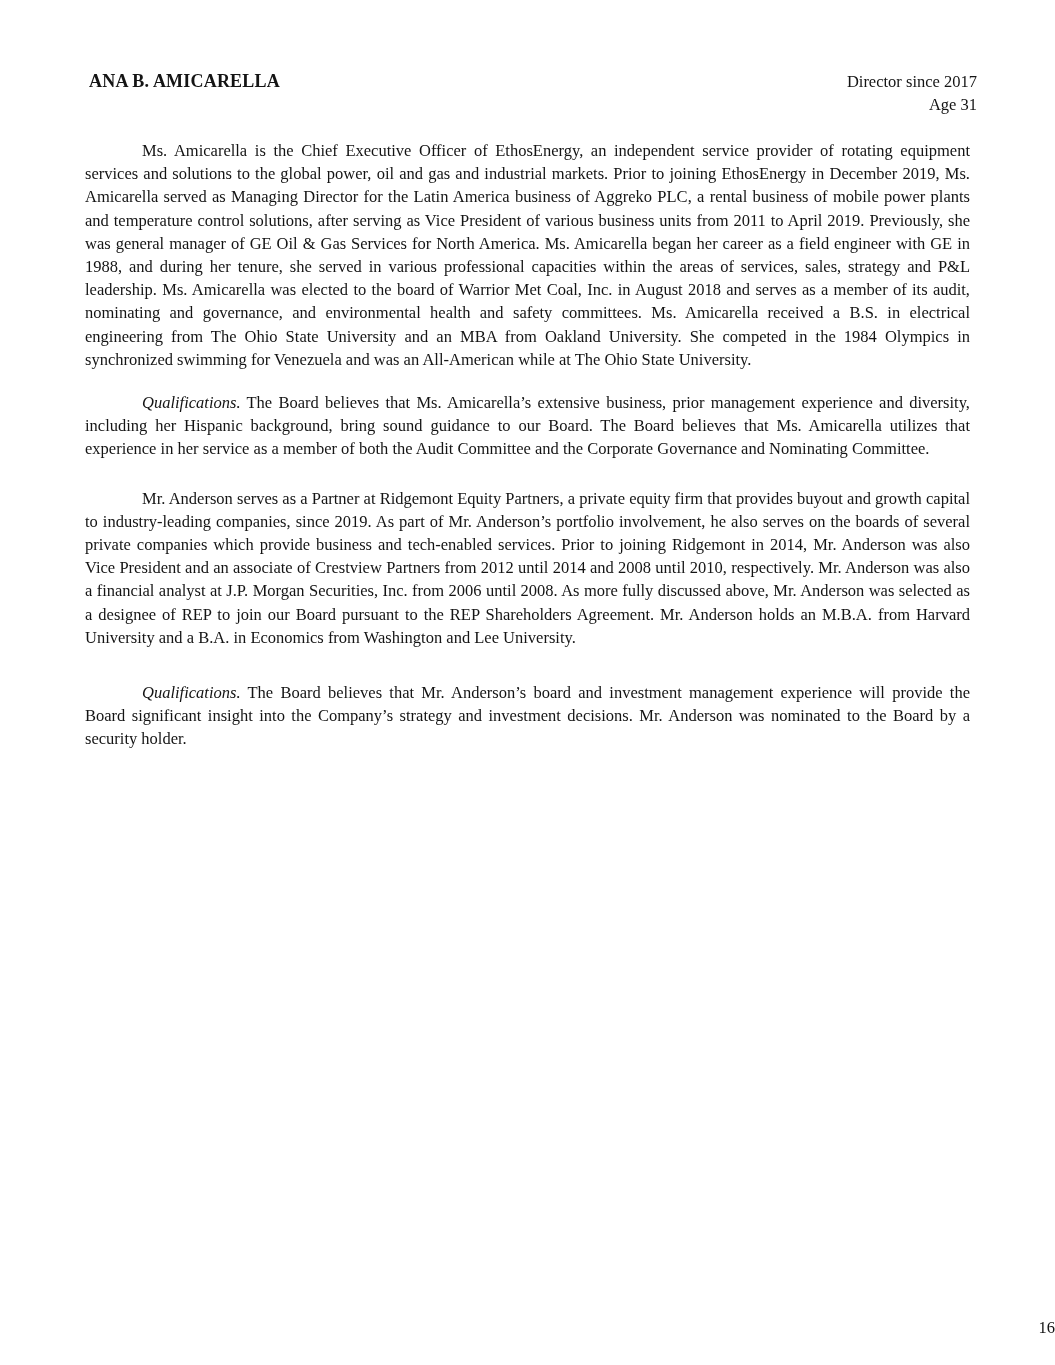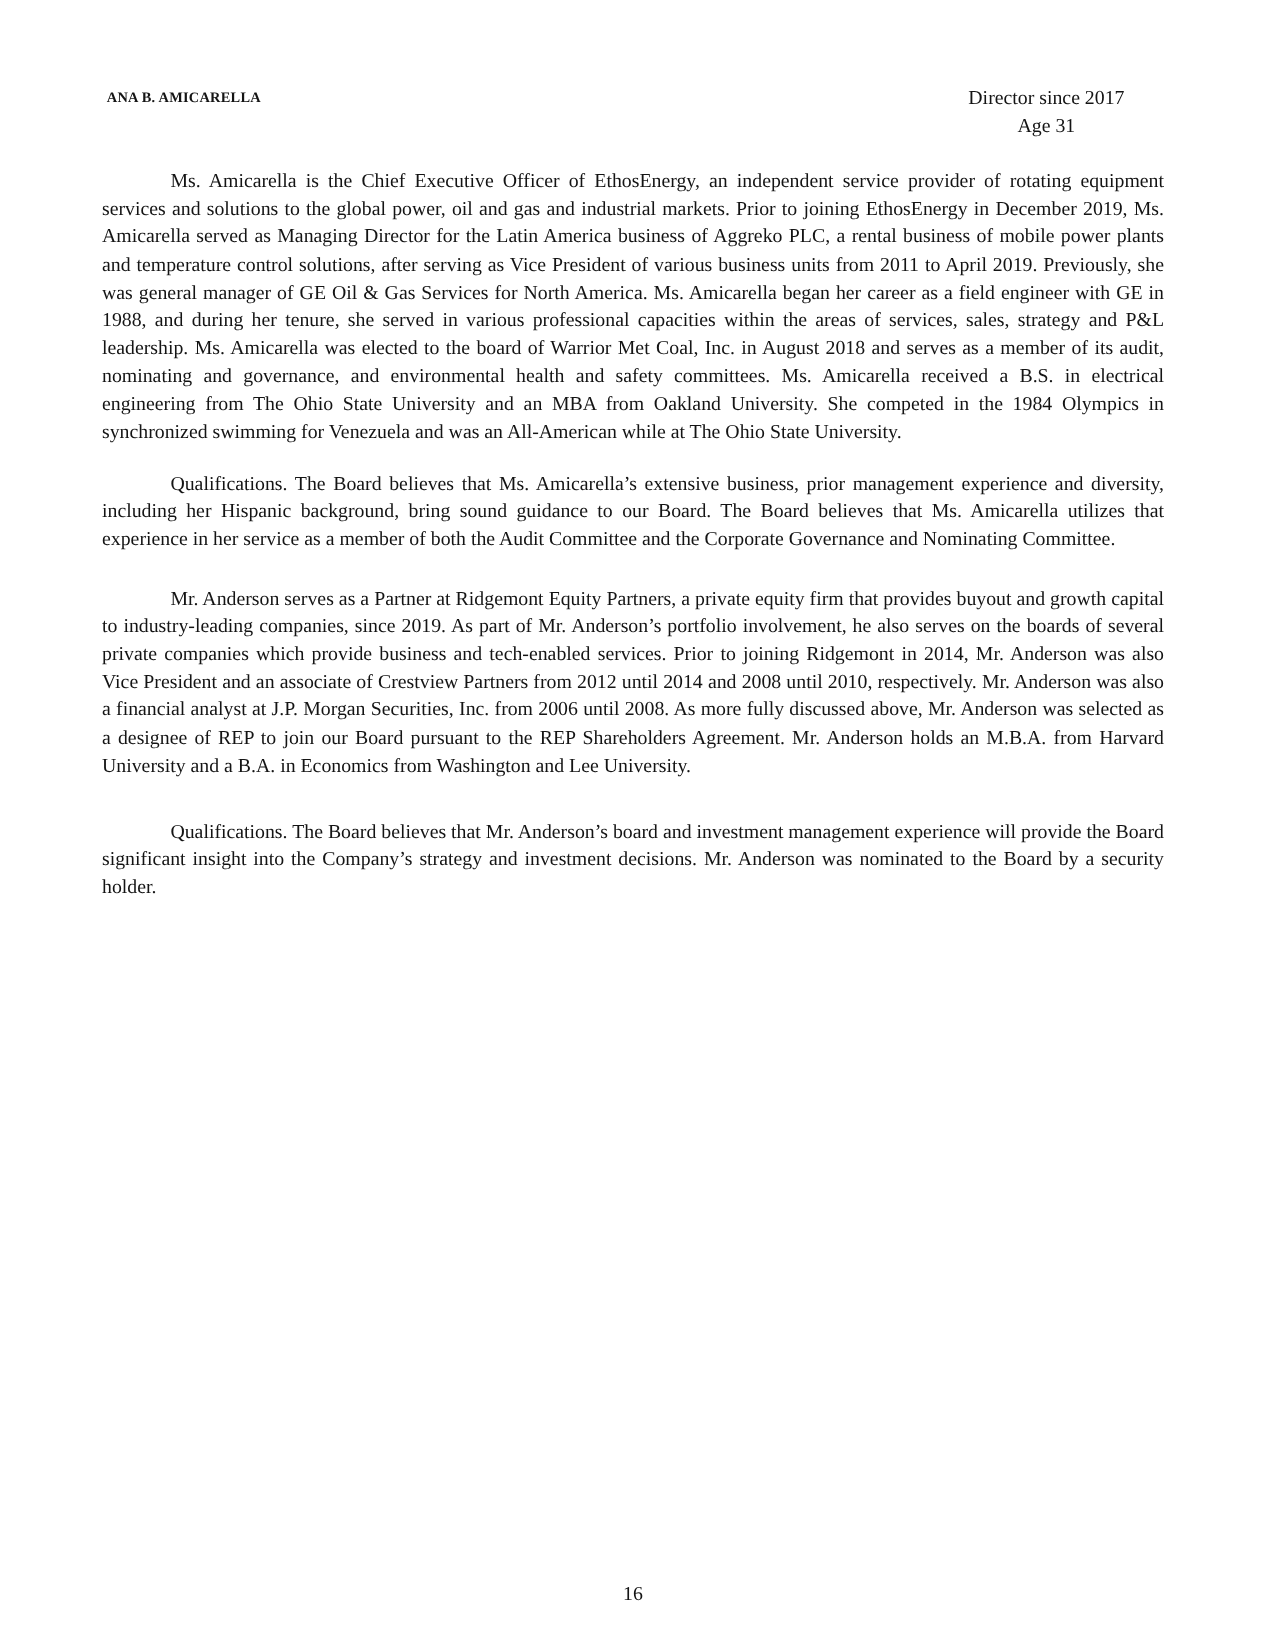--- a/index.html
+++ b/index.html
@@ -22,49 +22,49 @@
     line-height: 23.2px;
   }
   .dir-header {
     position: relative;
     height: 47px;
   }
   .dir-name {
     position: absolute;
     left: 4px;
     top: 0;
-    font-size: 12px;
+    font-size: 18px;
     font-weight: bold;
     letter-spacing: 0.2px;
     white-space: nowrap;
   }
   .dir-meta {
     position: absolute;
     left: 682px;
     top: 0;
     width: 210px;
-    text-align: center;
+    text-align: right;
   }
   .dir-meta div { white-space: nowrap; }
   p.para {
     text-align: justify;
     text-indent: 57px;
   }
   .s1 .dir-header { margin-bottom: 22px; }
   .s1 .bio   { margin-bottom: 20px; }
   .s1 .qual  { margin-bottom: 26px; }
   .s2 .dir-header { margin-bottom: 28px; }
   .s2 .bio   { margin-bottom: 32px; }
-  .qual-label { }
+  .qual-label { font-style: italic; }
   .page-number {
     position: absolute;
     top: 1316px;
     left: 0;
     width: 100%;
-    text-align: center;
+    text-align: right;
     font-size: 16.5px;
   }
 </style>
 </head>
 <body>
 
 <div class="page">
 
   <section class="section s1">
     <div class="dir-header">

